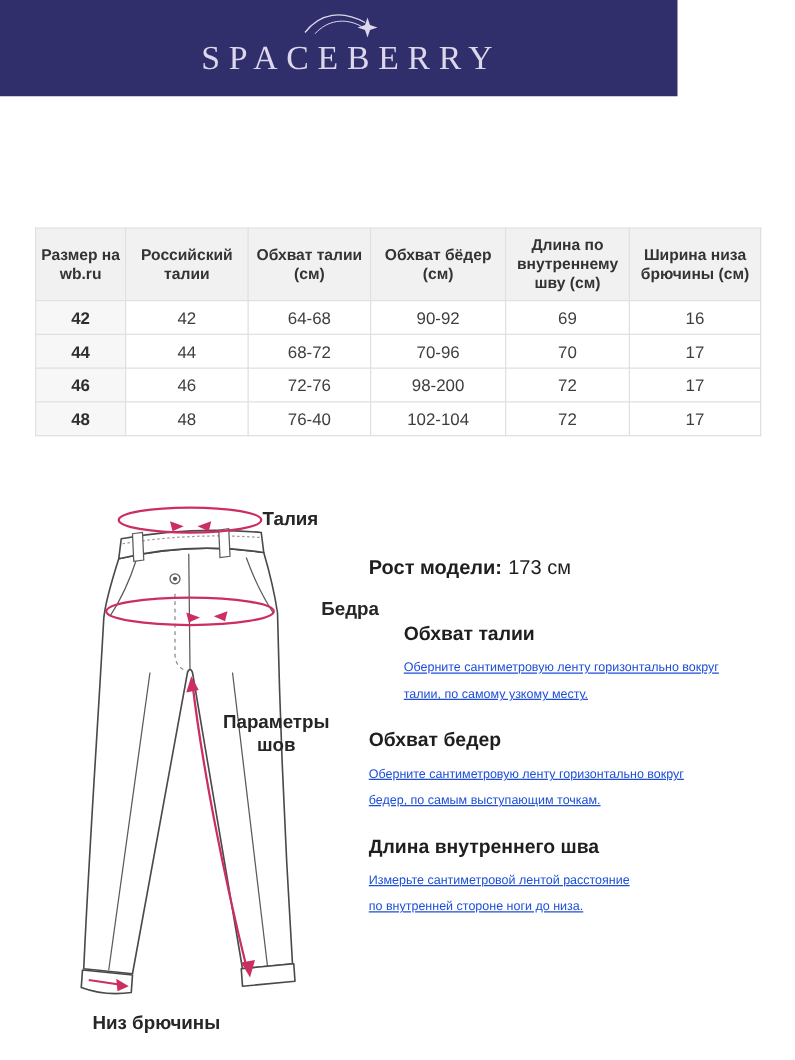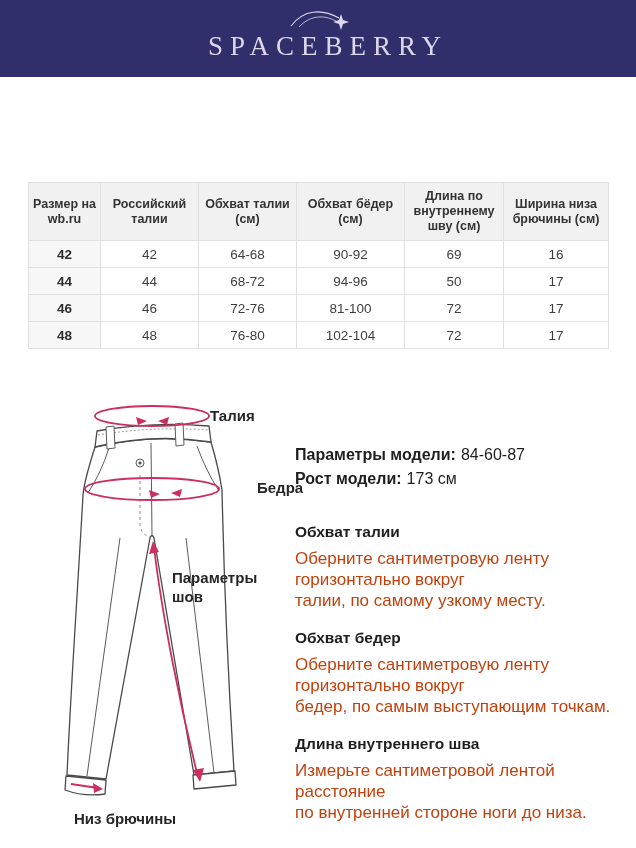--- a/index.html
+++ b/index.html
@@ -2,54 +2,54 @@
 <html style="--navy: #302f6b; --pink: #cb2e5f;"><head>
 <meta charset="utf-8">
 <style>
   :root { --navy:#302f6b; --pink:#cb2e5f; --ink:#2c2c2c; }
   * { box-sizing: border-box; }
   html,body { margin:0; padding:0; background:#fff; }
   body { font-family:"Liberation Sans","DejaVu Sans",sans-serif; color:var(--ink); }
   .page { position:relative; width:636px; height:848px; background:#fff; overflow:hidden; margin:0 auto; }
 
   
-  .banner { position:absolute; left:0; top:0; width:636px; height:77px; background:var(--navy);padding-left:13px; }
+  .banner { position:absolute; left:0; top:0; width:542px; height:77px; background:var(--navy);padding-left:13px; }
   .logo { position:relative; width:100%; height:100%; }
   .logo-text { position:absolute; left:0; right:0; top:31px; text-align:center;
     font-family:"Liberation Serif","DejaVu Serif",serif; font-size:27px; font-weight:400;
     letter-spacing:7px; padding-left:7px; color:#dcd7ea; }
   .logo-star { position:absolute; left:50%; top:6px; transform:translateX(-38px); }
 
   
   table.size-table { position:absolute; left:28px; top:167px; width:580px; border-collapse:collapse;
     table-layout:fixed;margin-top:15px; }
   .size-table th, .size-table td { border:1px solid #e0e0e0; text-align:center; vertical-align:middle; }
   .size-table th { background:#f1f1f1; font-size:12.5px; line-height:15px; font-weight:600;
     color:#333; padding:6px 4px; height:55px; }
   .size-table td { font-size:13.5px; color:#3e3e3e; padding:4px 2px; height:27px; background:#fff; }
   .size-table td.first-col { font-weight:700; background:#f7f7f7; color:#2f2f2f; }
   .size-table col.c1{width:72px} .size-table col.c2{width:98px} .size-table col.c3{width:98px}
   .size-table col.c4{width:108px} .size-table col.c5{width:99px} .size-table col.c6{width:105px}
 
   
   .diagram-svg { position:absolute; left:40px; top:385px; }
-  .diag-label { position:absolute; font-size:15px; font-weight:600; color:#262626; line-height:19px; }
+  .diag-label { position:absolute; font-size:15px; font-weight:600; color:#262626; line-height:19px;text-align:center; }
   .lbl-waist { left:210px; top:406px; }
   .lbl-hips  { left:217px; top:478px;padding-left:40px; }
   .lbl-inseam{ left:172px; top:568px; width:98px; }
   .lbl-hem   { left:74px;  top:809px; }
 
   
   .right-col { position:absolute; left:295px; top:443px; width:318px; }
   .model-line { font-size:16px; line-height:24px; color:#1e1e1e; }
   .ml-label { font-weight:700; margin-right:5px; }
   .guide { margin-top:18px; }
-  .guide.first { margin-top:32px; }
+  .guide.first { margin-top:32px;margin-left:28px; }
   .guide h3 { margin:0 0 7px 0; font-size:15.5px; font-weight:700; color:#1e1e1e; }
-  .guide p { margin:0; font-size:17px; line-height:21px; color:#c2410c; white-space:pre-line; }
+  .guide p { margin:0; font-size:10px; line-height:21px; color:#1d4ed8; white-space:pre-line;text-decoration:underline; }
 </style>
 </head>
 <body>
 
 <div class="page">
 
   <div class="banner">
     <div class="logo">
       <svg class="logo-star" width="72" height="28" viewBox="0 0 72 28">
         <path d="M4,20 C16,4 34,2 52,12" fill="none" stroke="#dcd7ea" stroke-width="1.1"></path>
@@ -85,36 +85,36 @@
           <td>42</td>
           <td>64-68</td>
           <td>90-92</td>
           <td>69</td>
           <td>16</td>
         </tr>
         <tr>
           <td class="first-col">44</td>
           <td>44</td>
           <td>68-72</td>
-          <td>94-96</td>
-          <td>50</td>
+          <td>70-96</td>
+          <td>70</td>
           <td>17</td>
         </tr>
         <tr>
           <td class="first-col">46</td>
           <td>46</td>
           <td>72-76</td>
-          <td>81-100</td>
+          <td>98-200</td>
           <td>72</td>
           <td>17</td>
         </tr>
         <tr>
           <td class="first-col">48</td>
           <td>48</td>
-          <td>76-80</td>
+          <td>76-40</td>
           <td>102-104</td>
           <td>72</td>
           <td>17</td>
         </tr>
       </tbody>
   </table>
 
   <svg class="diagram-svg" width="250" height="435" viewBox="0 0 250 435">
 
     <g stroke="#4a4a4a" stroke-width="1.3" fill="#ffffff" stroke-linejoin="round">
@@ -166,23 +166,20 @@
       <polygon points="63,404 53,398 54,408"></polygon>
     </g>
   </svg>
   <div class="diag-label lbl-waist">Талия</div>
   <div class="diag-label lbl-hips">Бедра</div>
   <div class="diag-label lbl-inseam">Параметры шов</div>
   <div class="diag-label lbl-hem">Низ брючины</div>
 
   <div class="right-col">
     <div class="model-line">
-      <span class="ml-label">Параметры модели:</span><span class="ml-value">84-60-87</span>
-    </div>
-    <div class="model-line">
       <span class="ml-label">Рост модели:</span><span class="ml-value">173 см</span>
     </div>
 
     <section class="guide first">
       <h3>Обхват талии</h3>
       <p>Оберните сантиметровую ленту горизонтально вокруг
 талии, по самому узкому месту.</p>
     </section>
     <section class="guide">
       <h3>Обхват бедер</h3>

